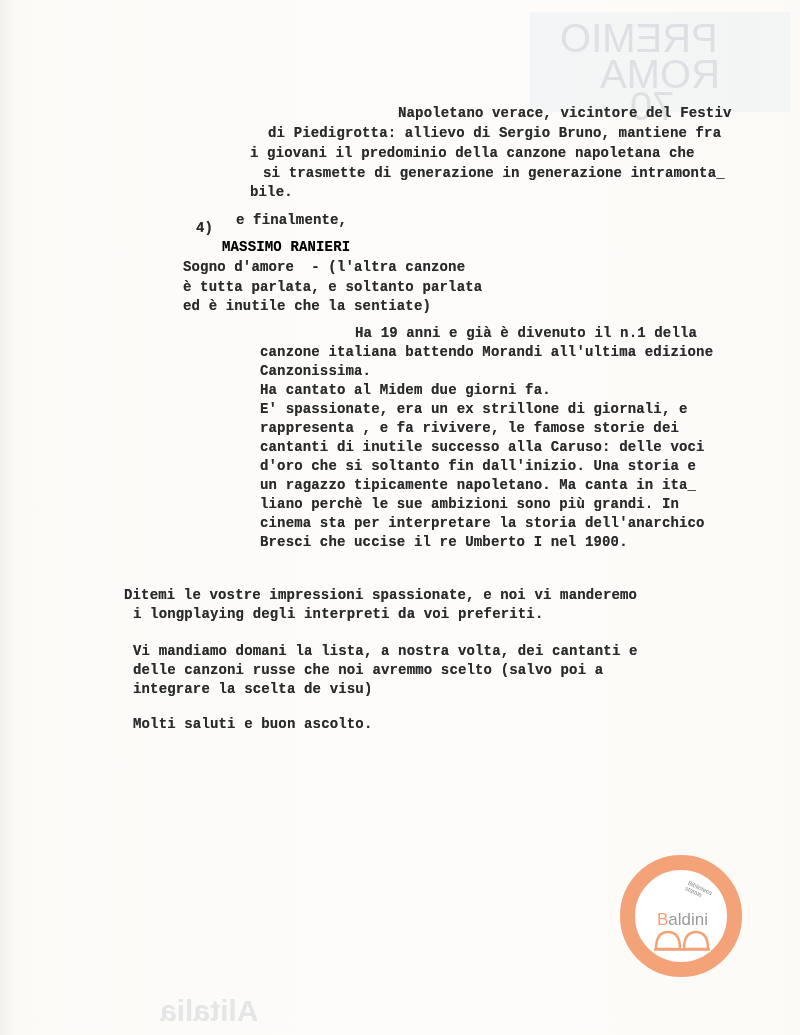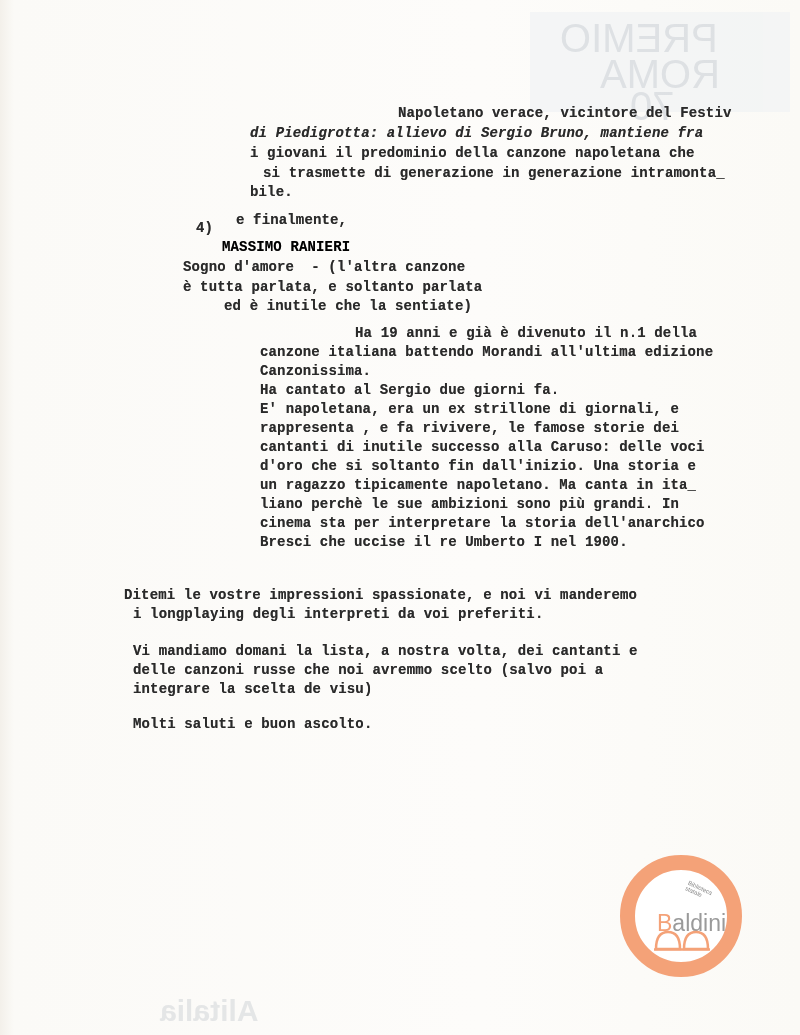--- a/index.html
+++ b/index.html
@@ -44,21 +44,21 @@
     box-sizing: border-box;
     background: #ffffff;
   }
   .logo .small {
     position: absolute; font-family: "Liberation Sans", sans-serif;
     font-size: 6px; color: #8a8a8a; transform: rotate(25deg);
     line-height: 6px;
   }
   .logo .name {
     position: absolute; left: 22px; top: 40px;
-    font-family: "Liberation Sans", sans-serif; font-size: 23px; color: #9a9a9a;
+    font-family: "Liberation Sans", sans-serif; font-size: 17px; color: #9a9a9a;
   }
   .logo .name .b { color: #f4a278; }
   .logo svg { position: absolute; left: 19px; top: 59px; }
 </style>
 </head>
 <body>
 
 <div class="page"></div>
 
 <div class="bleed-stamp">
@@ -66,37 +66,37 @@
   <span style="left:70px;top:44px;">ROMA</span>
   <span style="left:100px;top:76px;">70</span>
 </div>
 <div class="bleed" style="left:290px;top:998px;">
   <div>via francesco dell'ongaro, 30 - 00152 roma - tel. 587.180/587.018</div>
   
 </div>
 <div class="bleed" style="left:160px;top:1002px;font-size:30px;font-family:'Liberation Sans',sans-serif;font-weight:bold;">Alitalia</div>
 
 <div class="line" style="left:398px;top:104px;">Napoletano verace, vicintore del Festiv</div>
-<div class="line" style="left:250px;top:124px;font-style:italic;">di Piedigrotta: allievo di Sergio Bruno, mantiene fra</div>
+<div class="line" style="left:268px;top:124px;">di Piedigrotta: allievo di Sergio Bruno, mantiene fra</div>
 <div class="line" style="left:250px;top:144px;">i giovani il predominio della canzone napoletana che</div>
 <div class="line" style="left:263px;top:164px;">si trasmette di generazione in generazione intramonta_</div>
 <div class="line" style="left:250px;top:183px;">bile.</div>
 
 <div class="line" style="left:196px;top:219px;">4)</div>
 <div class="line" style="left:236px;top:211px;">e finalmente,</div>
 <div class="line" style="left:222px;top:238px;color:#000000;">MASSIMO RANIERI</div>
 <div class="line" style="left:183px;top:258px;">Sogno d'amore  - (l'altra canzone</div>
 <div class="line" style="left:183px;top:278px;">è tutta parlata, e soltanto parlata</div>
-<div class="line" style="left:183px;top:297px;margin-left:41px;">ed è inutile che la sentiate)</div>
+<div class="line" style="left:183px;top:297px;">ed è inutile che la sentiate)</div>
 
 <div class="line" style="left:355px;top:324px;">Ha 19 anni e già è divenuto il n.1 della</div>
 <div class="line" style="left:260px;top:343px;">canzone italiana battendo Morandi all'ultima edizione</div>
 <div class="line" style="left:260px;top:362px;">Canzonissima.</div>
-<div class="line" style="left:260px;top:381px;">Ha cantato al Sergio due giorni fa.</div>
-<div class="line" style="left:260px;top:400px;">E' napoletana, era un ex strillone di giornali, e</div>
+<div class="line" style="left:260px;top:381px;">Ha cantato al Midem due giorni fa.</div>
+<div class="line" style="left:260px;top:400px;">E' spassionate, era un ex strillone di giornali, e</div>
 <div class="line" style="left:260px;top:419px;">rappresenta , e fa rivivere, le famose storie dei</div>
 <div class="line" style="left:260px;top:438px;">cantanti di inutile successo alla Caruso: delle voci</div>
 <div class="line" style="left:260px;top:457px;">d'oro che si soltanto fin dall'inizio. Una storia e</div>
 <div class="line" style="left:260px;top:476px;">un ragazzo tipicamente napoletano. Ma canta in ita_</div>
 <div class="line" style="left:260px;top:495px;">liano perchè le sue ambizioni sono più grandi. In</div>
 <div class="line" style="left:260px;top:514px;">cinema sta per interpretare la storia dell'anarchico</div>
 <div class="line" style="left:260px;top:533px;">Bresci che uccise il re Umberto I nel 1900.</div>
 
 <div class="line" style="left:124px;top:586px;">Ditemi le vostre impressioni spassionate, e noi vi manderemo</div>
 <div class="line" style="left:133px;top:605px;text-align:center;">i longplaying degli interpreti da voi preferiti.</div>

